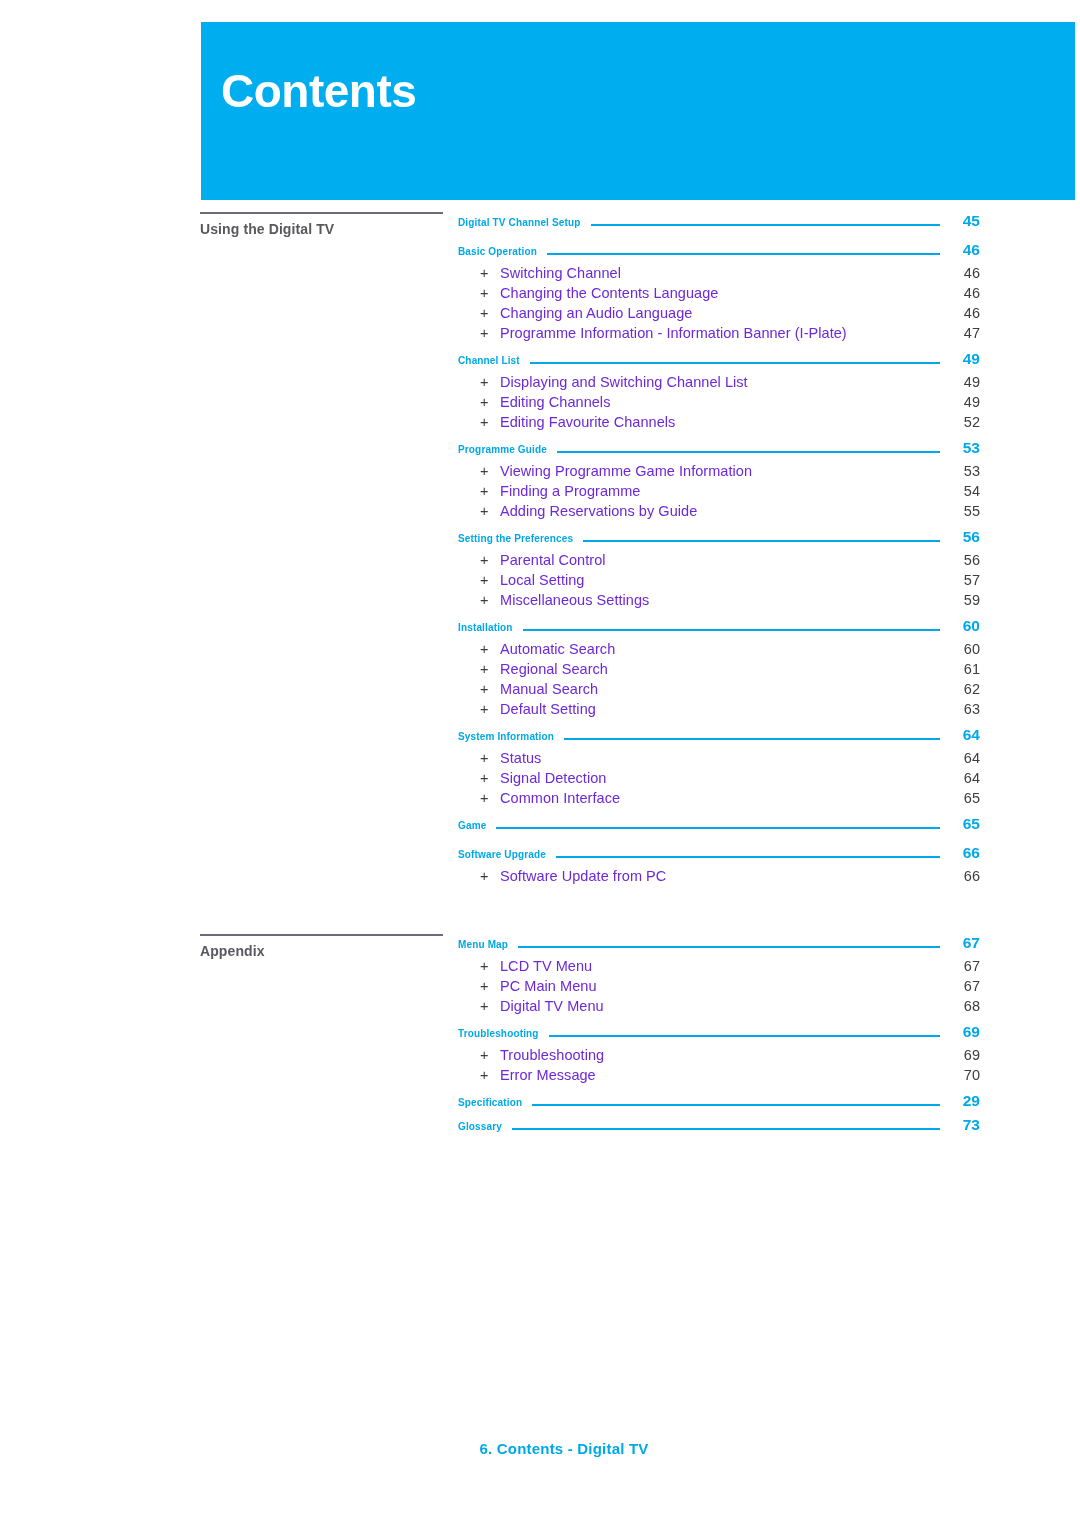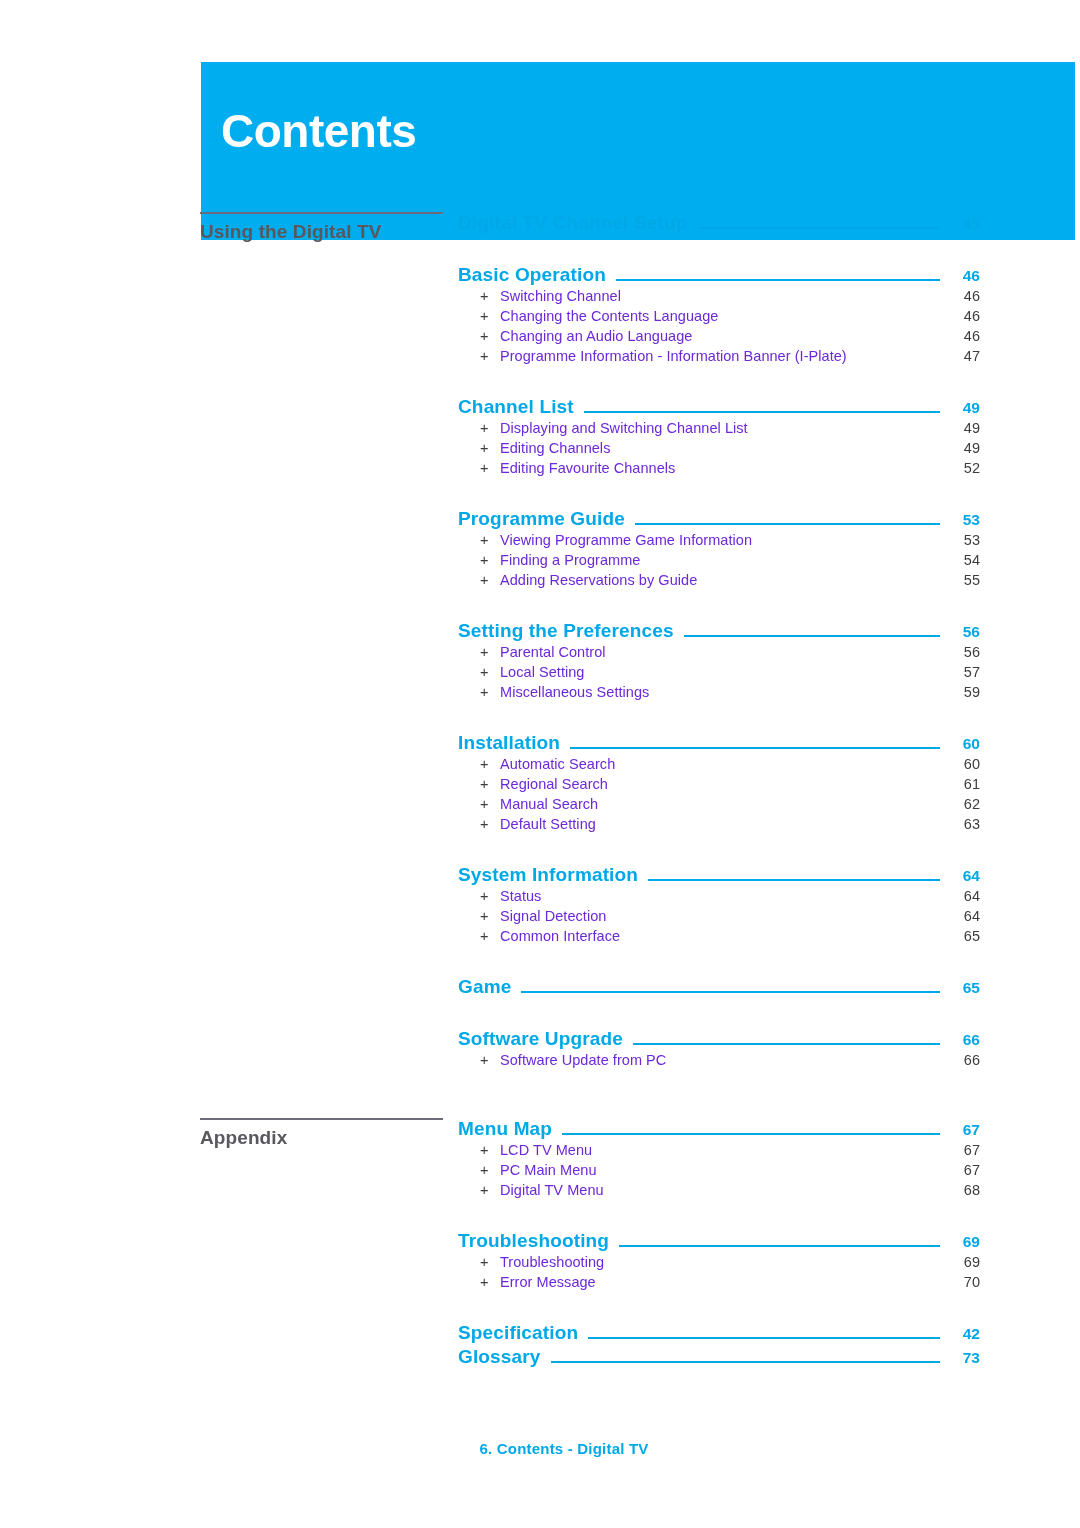--- a/index.html
+++ b/index.html
@@ -16,21 +16,20 @@
   }
 
   
   .banner {
     position: absolute;
     left: 201px;
     top: 22px;
     width: 874px;
     height: 178px;
     background: #00ADEE;
-    margin-top: 40px;
   }
   .banner-title {
     position: absolute;
     left: 20px;
     top: 46px;
     font-size: 46px;
     font-weight: bold;
     color: #ffffff;
     letter-spacing: -0.5px;
     line-height: 1;
@@ -55,51 +54,51 @@
     left: 200px;
     width: 245px;
   }
   .part-rule {
     width: 243px;
     height: 2px;
     background: #6b6b7b;
     margin: 0 0 8px 0;
   }
   .part-label {
-    font-size: 19px;
+    font-size: 14px;
     font-weight: bold;
     color: #58585f;
     letter-spacing: 0.1px;
     line-height: 1.1;
   }
 
   
   .part-sections {
     margin-left: 458px;
     width: 522px;
   }
 
   .section {
     margin-bottom: 0;
   }
   .section + .section {
-    margin-top: 28px;
+    margin-top: 5px;
   }
   .section.tight + .section.tight {
     margin-top: 0px;
   }
 
   .sec-head {
     display: flex;
     align-items: baseline;
     width: 522px;
     height: 24px;
   }
   .sec-title {
-    font-size: 19px;
+    font-size: 10px;
     font-weight: bold;
     color: #00A8E8;
     white-space: nowrap;
     letter-spacing: 0.15px;
   }
   .sec-leader {
     flex: 1 1 auto;
     height: 0;
     border-top: 2px solid #00A8E8;
     margin: 0 6px 5px 10px;
@@ -415,21 +414,21 @@
             <span class="sub-plus">+</span>
             <span class="sub-title">Error Message</span>
             <span class="sub-spacer"></span>
             <span class="sub-page">70</span>
           </div>
         </div>
         <div class="section tight">
           <div class="sec-head">
             <span class="sec-title">Specification</span>
             <span class="sec-leader"></span>
-            <span class="sec-page">42</span>
+            <span class="sec-page">29</span>
           </div>
         </div>
         <div class="section tight">
           <div class="sec-head">
             <span class="sec-title">Glossary</span>
             <span class="sec-leader"></span>
             <span class="sec-page">73</span>
           </div>
         </div>
       </div>

